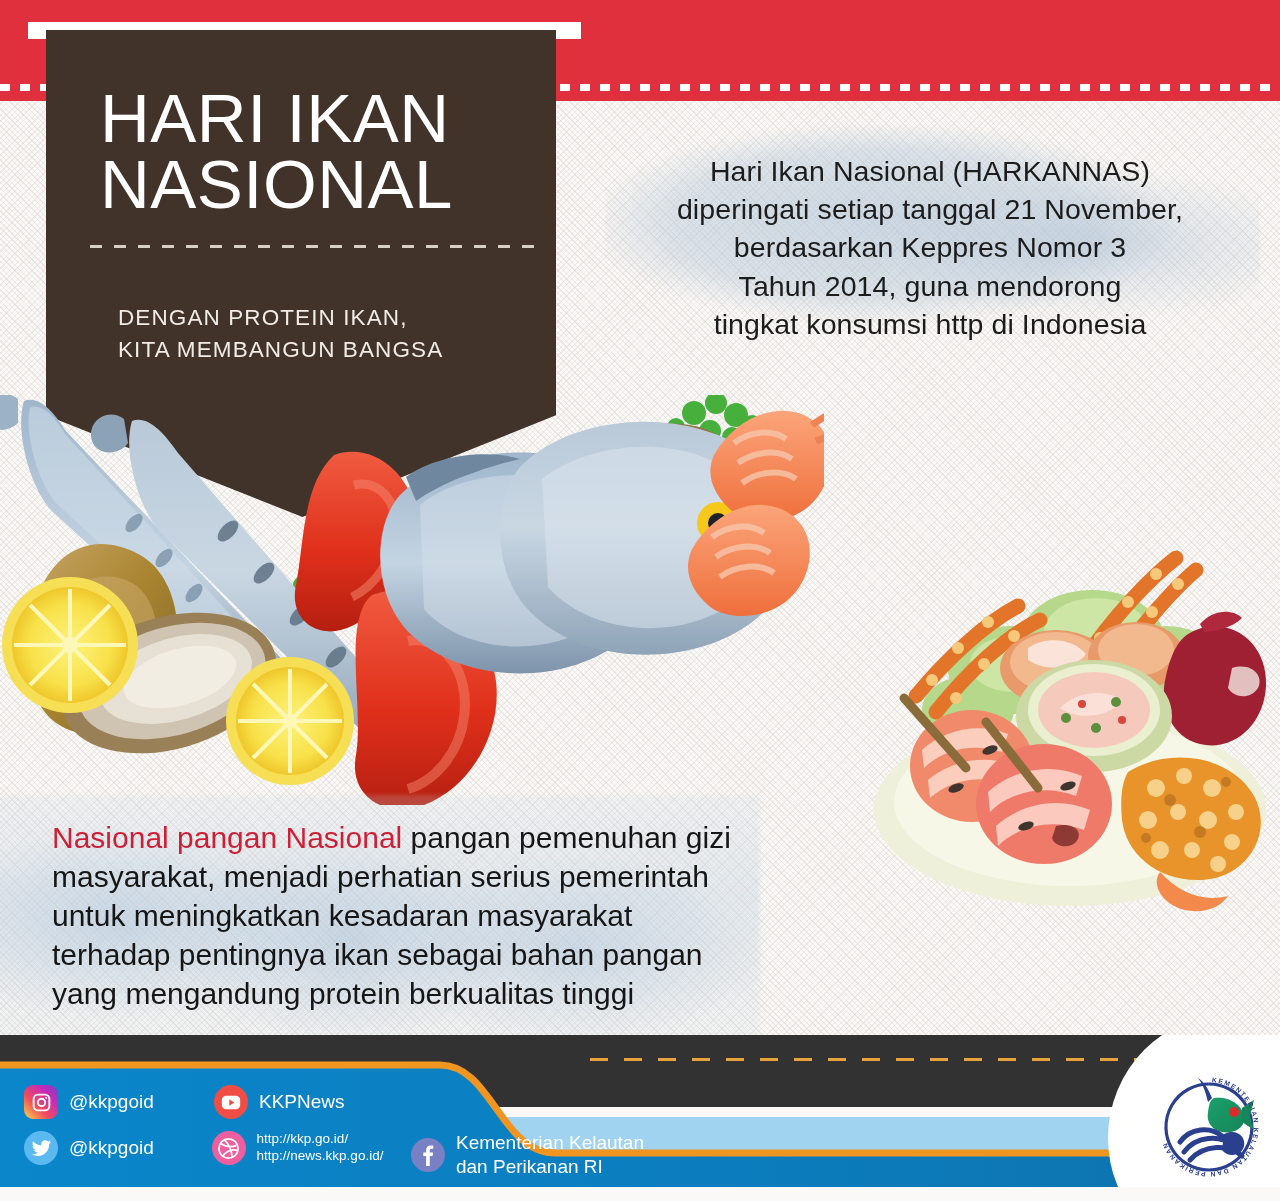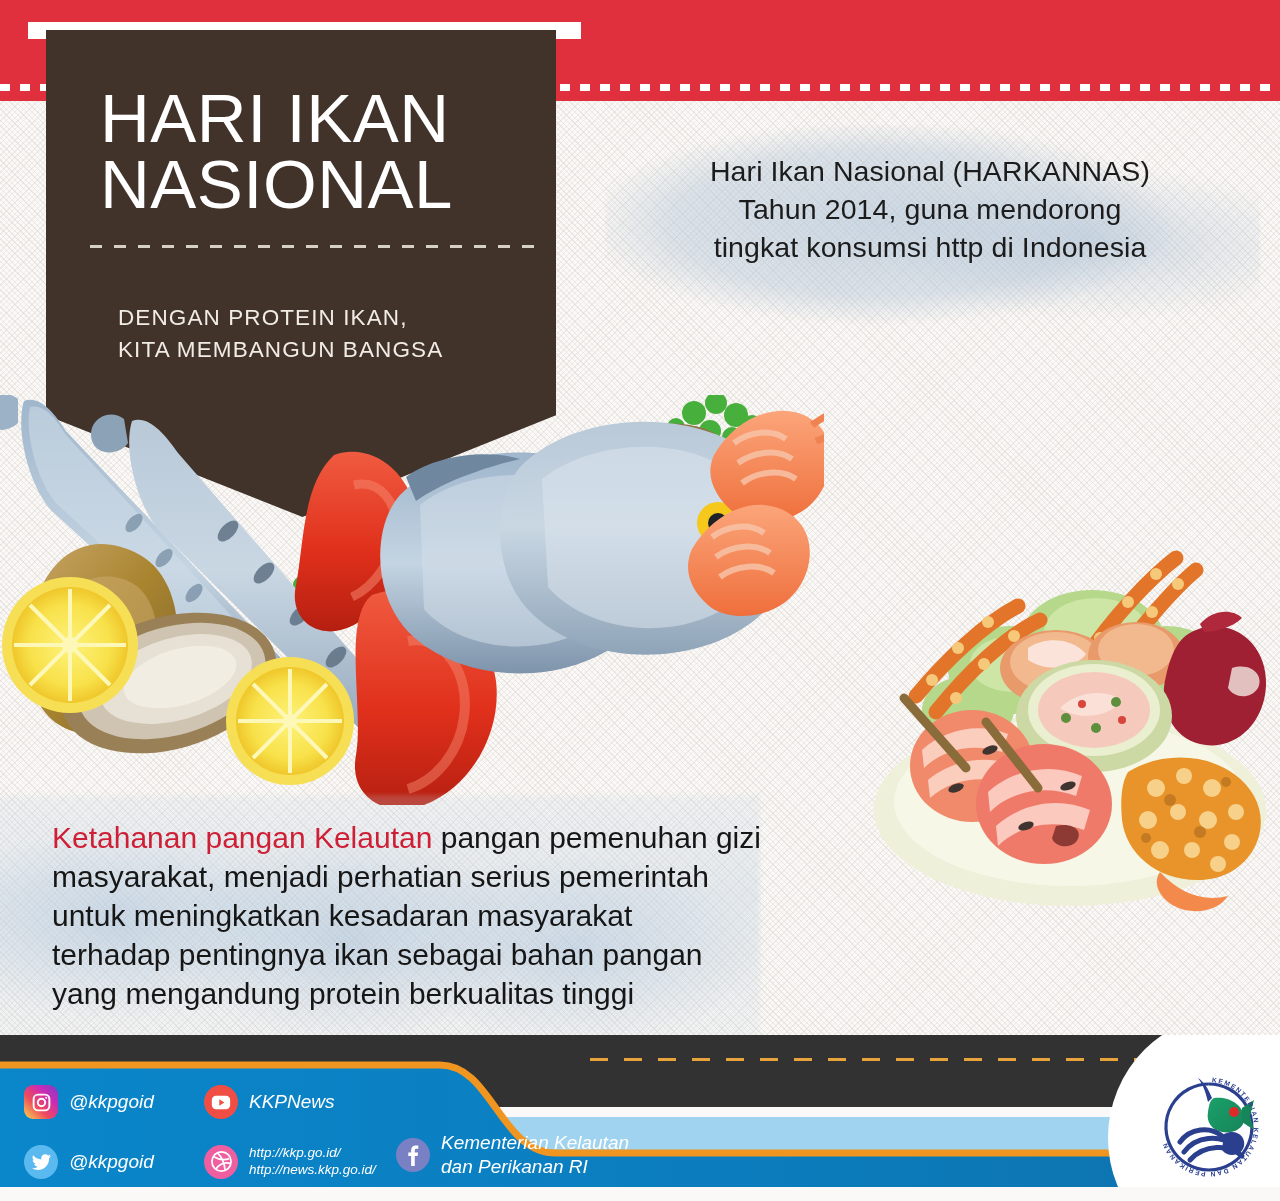--- a/index.html
+++ b/index.html
@@ -88,21 +88,21 @@
     background-image:repeating-linear-gradient(to right,#e8a33a 0 18px,rgba(0,0,0,0) 18px 34px);
   }
   .footer-wave{position:absolute;left:0;top:0;width:1280px;height:166px;}
   .footer-white-circle{
     position:absolute;left:1108px;top:-22px;width:250px;height:250px;border-radius:50%;
     background:#ffffff;
   }
   .footer-bottom-strip{position:absolute;left:0;top:152px;width:1280px;height:14px;background:#fbf9f7;}
   
   .social{position:absolute;left:24px;top:1085px;width:620px;}
-  .srow{display:flex;align-items:flex-end;gap:0;margin-bottom:12px;font-style:italic;}
+  .srow{display:flex;align-items:flex-start;gap:10px;margin-bottom:12px;}
   .sitem{display:flex;align-items:center;}
   .sicon{width:34px;height:34px;flex:0 0 34px;border-radius:50%;display:flex;align-items:center;justify-content:center;position:relative;}
   .sicon.sq{border-radius:9px;}
   .slabel{color:#ffffff;font-size:19px;margin-left:11px;line-height:1.15;white-space:nowrap;}
   .slabel.small{font-size:13.5px;line-height:1.24;}
   .slabel.two{font-size:19px;line-height:1.25;}
   .ig{background:linear-gradient(45deg,#f9d14b 2%,#ef4a5e 38%,#c92bb7 70%,#7a3fc4 98%);}
   .tw{background:#5ab9ee;}
   .yt{background:#f04e45;}
   .db{background:#ef5fa0;}
@@ -132,20 +132,22 @@
       <p class="title-sub">
         <span class="ln">DENGAN PROTEIN IKAN,</span>
         <span class="ln">KITA MEMBANGUN BANGSA</span>
       </p>
     </div>
   </div>
 
   <div class="wash-top"></div>
   <div class="info-top">
     <span class="ln">Hari Ikan Nasional (HARKANNAS)</span>
+    <span class="ln">diperingati setiap tanggal 21 November,</span>
+    <span class="ln">berdasarkan Keppres Nomor 3</span>
     <span class="ln">Tahun 2014,  guna mendorong</span>
     <span class="ln">tingkat konsumsi http di Indonesia</span>
   </div>
 
   <div class="seafood">
     <svg width="830" height="410" viewBox="0 0 830 410" xmlns="http://www.w3.org/2000/svg">
       <defs>
         <linearGradient id="fishBody" x1="0" y1="0" x2="0" y2="1">
           <stop offset="0%" stop-color="#b9c9d8"></stop>
             <stop offset="45%" stop-color="#c9d7e3"></stop>
@@ -476,21 +478,21 @@
             <circle cx="366" cy="262" r="5"></circle>
             <circle cx="286" cy="318" r="5"></circle>
         </g>
         <path d="M300 352 C320 374 344 382 368 376 C356 394 326 396 308 382 C296 372 294 360 300 352 Z" fill="#f3894a"></path>
       </g>
     </svg>
   </div>
 
   <div class="wash-bottom"></div>
   <div class="para-bottom">
-    <span class="ln"><span class="hl">Ketahanan pangan Kelautan</span><span> pangan pemenuhan gizi</span></span>
+    <span class="ln"><span class="hl">Nasional pangan Nasional</span><span> pangan pemenuhan gizi</span></span>
     <span class="ln">masyarakat, menjadi perhatian serius pemerintah</span>
     <span class="ln">untuk meningkatkan kesadaran masyarakat</span>
     <span class="ln">terhadap pentingnya ikan sebagai bahan pangan</span>
     <span class="ln">yang mengandung protein berkualitas tinggi</span>
   </div>
 
   <div class="footer">
     <div class="footer-dark"></div>
     <div class="footer-dashes"></div>
 

